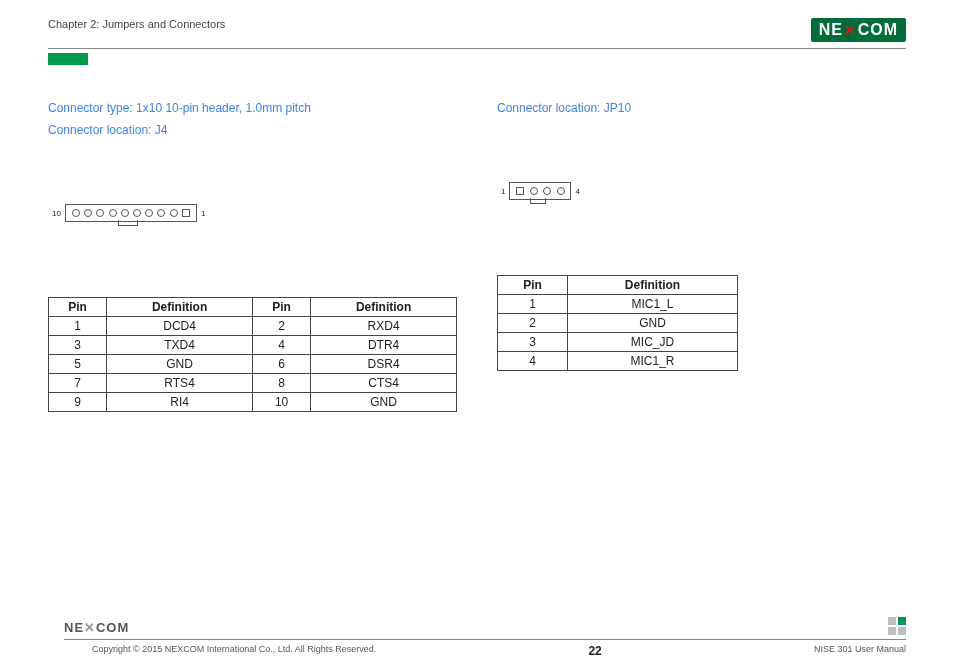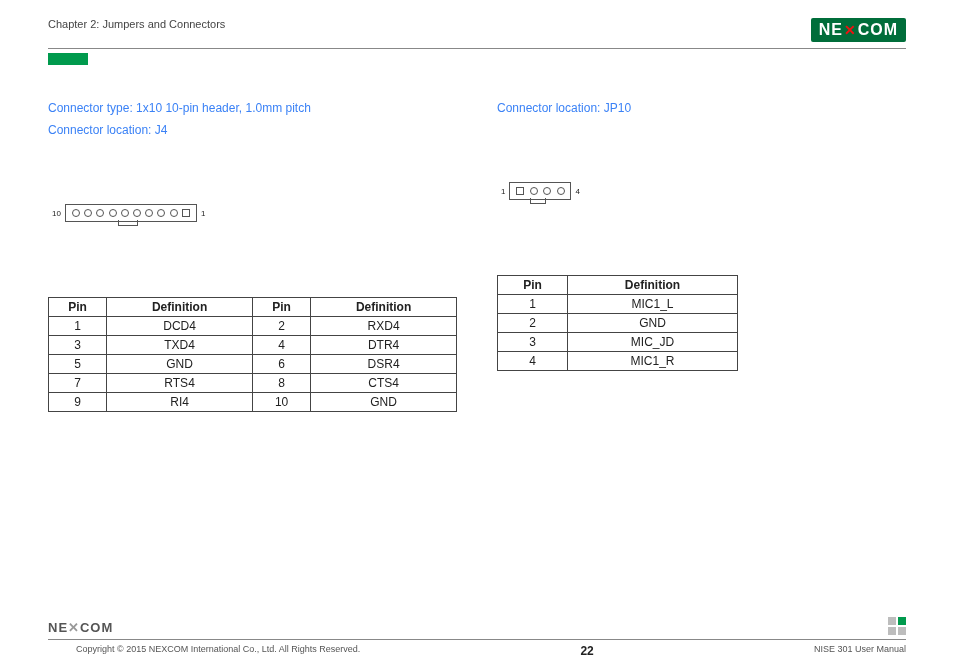--- a/index.html
+++ b/index.html
@@ -92,21 +92,21 @@
   }
   table.pin th { font-weight:bold; }
   .t10 th:nth-child(1), .t10 td:nth-child(1) { width:60px; }
   .t10 th:nth-child(2), .t10 td:nth-child(2) { width:150px; }
   .t10 th:nth-child(3), .t10 td:nth-child(3) { width:60px; }
   .t10 th:nth-child(4), .t10 td:nth-child(4) { width:150px; }
   .t4 th:nth-child(1), .t4 td:nth-child(1) { width:70px; }
   .t4 th:nth-child(2), .t4 td:nth-child(2) { width:170px; }
   .footer {
     position:absolute;
-    left:48px; right:48px; bottom:14px;
+    left:64px; right:48px; bottom:14px;
   }
   .footer-top {
     display:flex; justify-content:space-between; align-items:flex-end;
   }
   .footer-logo {
     font-weight:bold; color:#555; font-size:13px; letter-spacing:1px;
   }
   .footer-squares {
     display:grid;
     grid-template-columns:repeat(2,8px);

